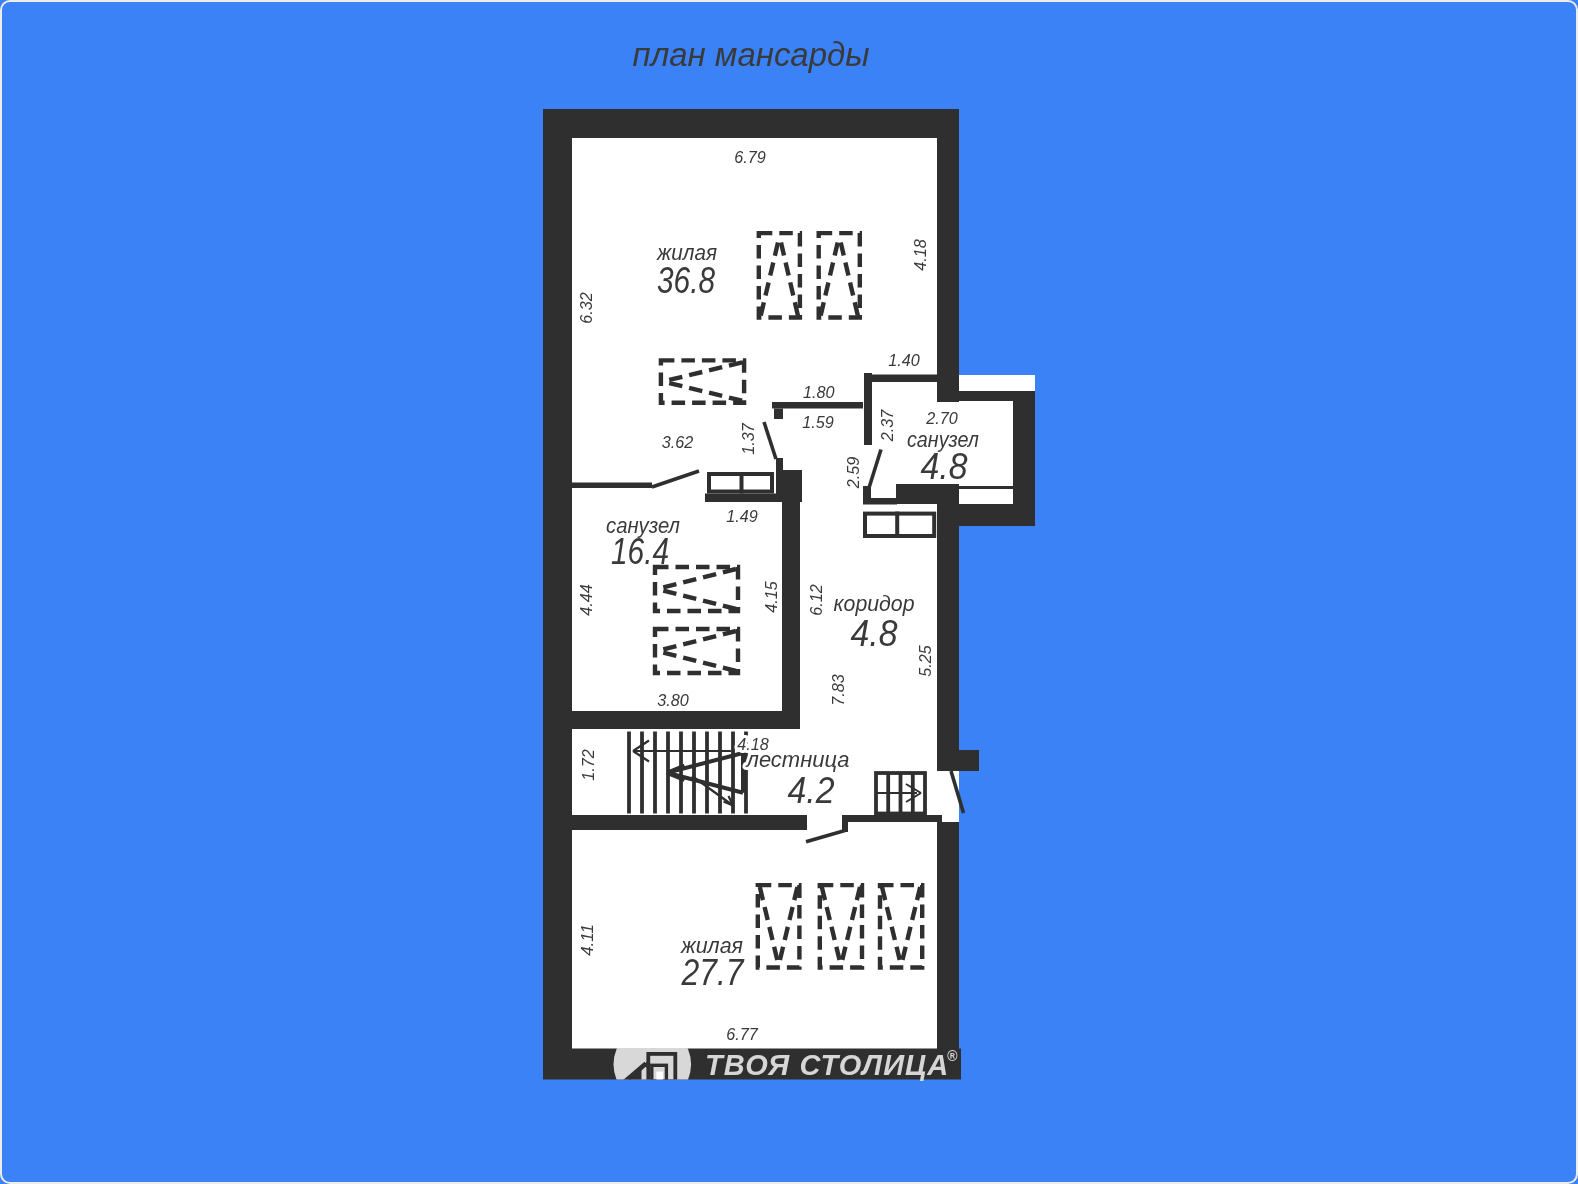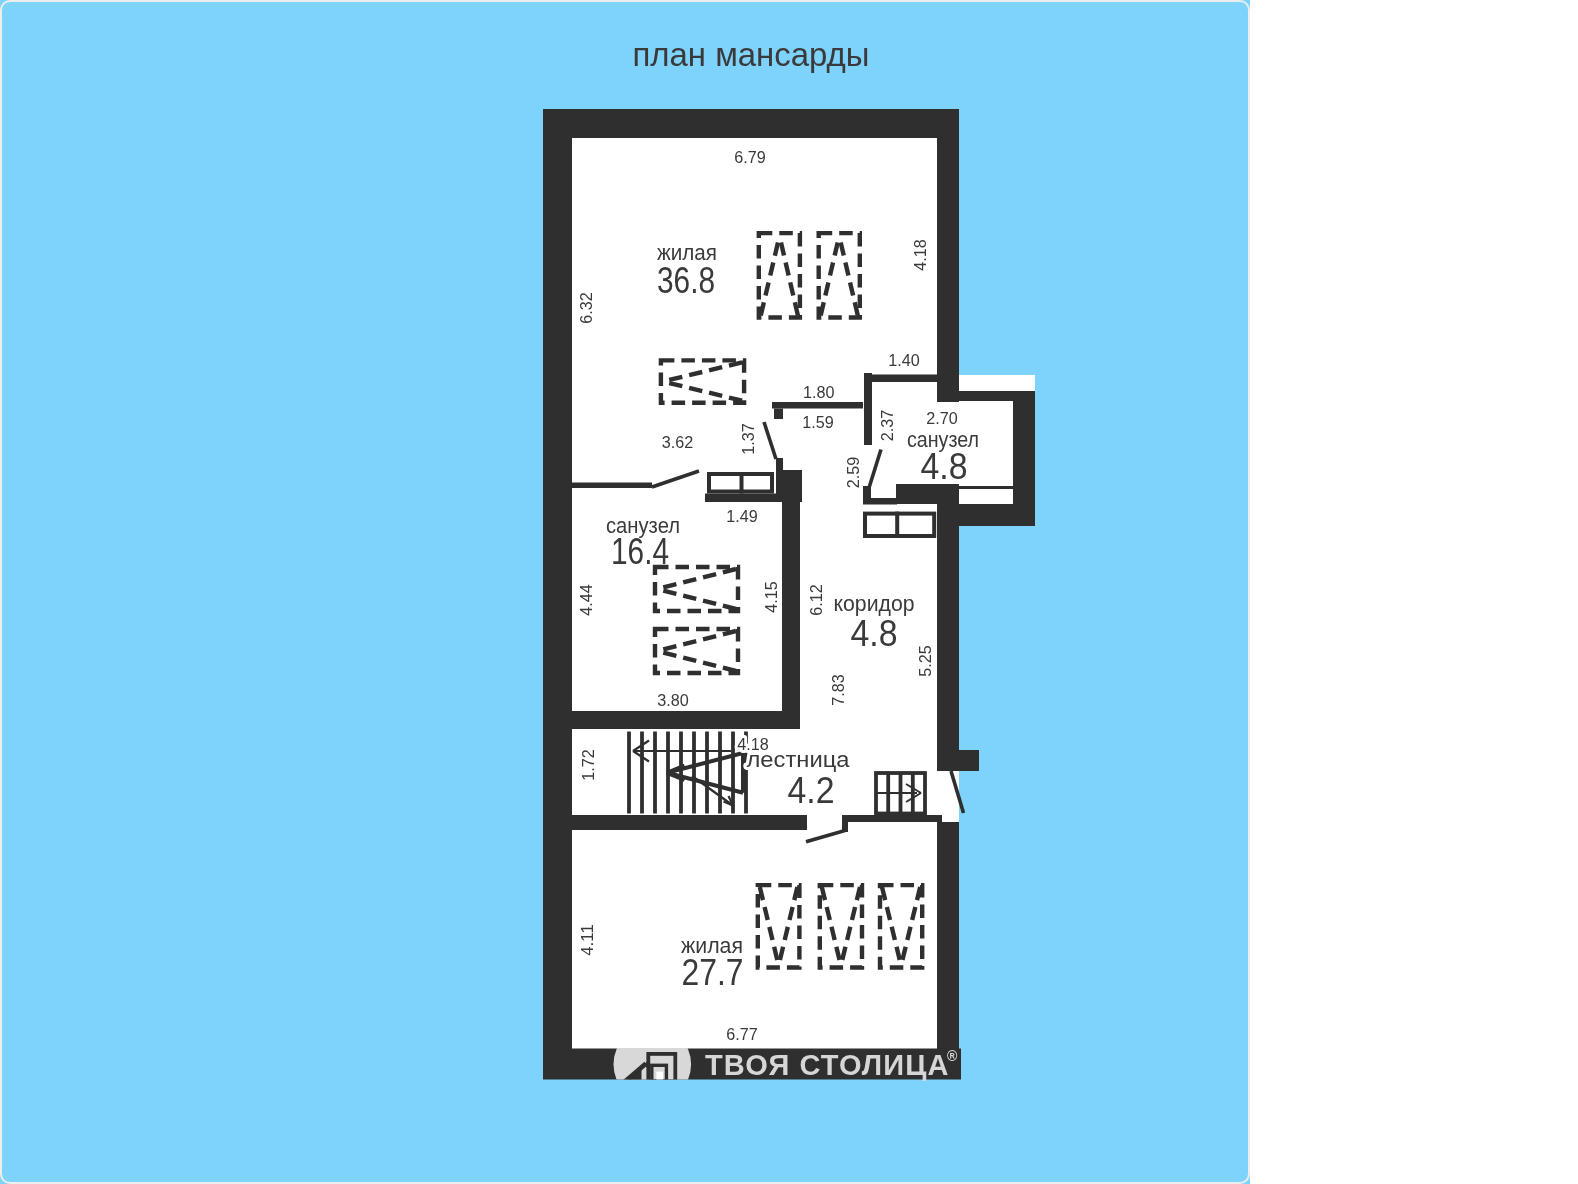--- a/index.html
+++ b/index.html
@@ -1,17 +1,17 @@
 <!DOCTYPE html>
 <html><head>
 <meta charset="utf-8">
 <style>
   html,body{margin:0;padding:0;background:#ffffff;}
-  .canvas{position:relative;width:1250px;height:1184px;background:#7dd3fc;
-    overflow:hidden;font-family:"Liberation Sans", sans-serif;}
+  .canvas{position:relative;width:1578px;height:1184px;background:#3b82f6;
+    overflow:hidden;font-family:"Liberation Sans", sans-serif;font-style:italic;}
   .frame{position:absolute;left:0;top:0;right:0;bottom:0;border:2px solid #ededed;
     border-radius:10px;pointer-events:none;}
   svg{display:block;}
   text{font-family:"Liberation Sans", sans-serif;fill:#3a3a3a;}
   .dim{font-size:17px;paint-order:stroke;stroke:#ffffff;stroke-width:6px;stroke-linejoin:round;}
   .room{font-size:22px;paint-order:stroke;stroke:#ffffff;stroke-width:6px;stroke-linejoin:round;}
   .num{font-size:36px;}
   .title{font-size:34px;}
   .lg{fill:#d6d6d6;}
 </style>

